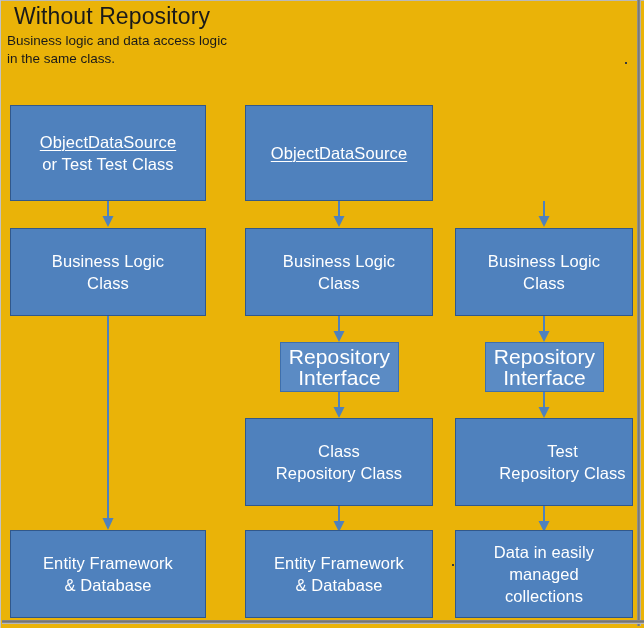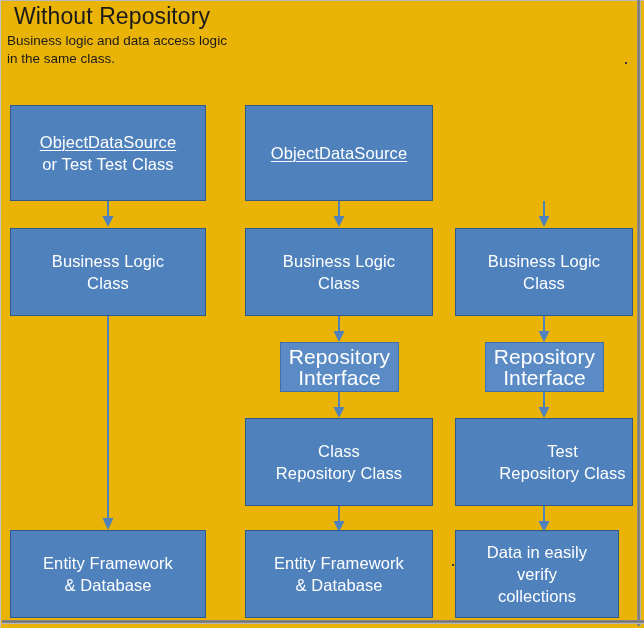--- a/index.html
+++ b/index.html
@@ -267,24 +267,24 @@
     </span>
   </div>
 
   <div class="arrow" style="left:537px; top:506px; height:27px;">
     <svg width="14" height="27" viewBox="0 0 14 27">
       <line x1="7" y1="0" x2="7" y2="19" stroke="#4F81BD" stroke-width="2"></line>
       <polygon points="7,26 1.5,15 12.5,15" fill="#4F81BD"></polygon>
     </svg>
   </div>
 
-  <div class="box" style="left:455px; top:530px; width:164px; height:88px;">
+  <div class="box" style="left:455px; top:530px; width:178px; height:88px;">
     <span class="label">
       <span>Data in easily</span><br>
-      <span>verify</span><br>
+      <span>managed</span><br>
       <span>collections</span>
     </span>
   </div>
 
   <div class="speck" style="left:452px; top:564px;"></div>
   <div class="speck" style="left:625px; top:62px;"></div>
 
 </div>
 
 </body></html>

